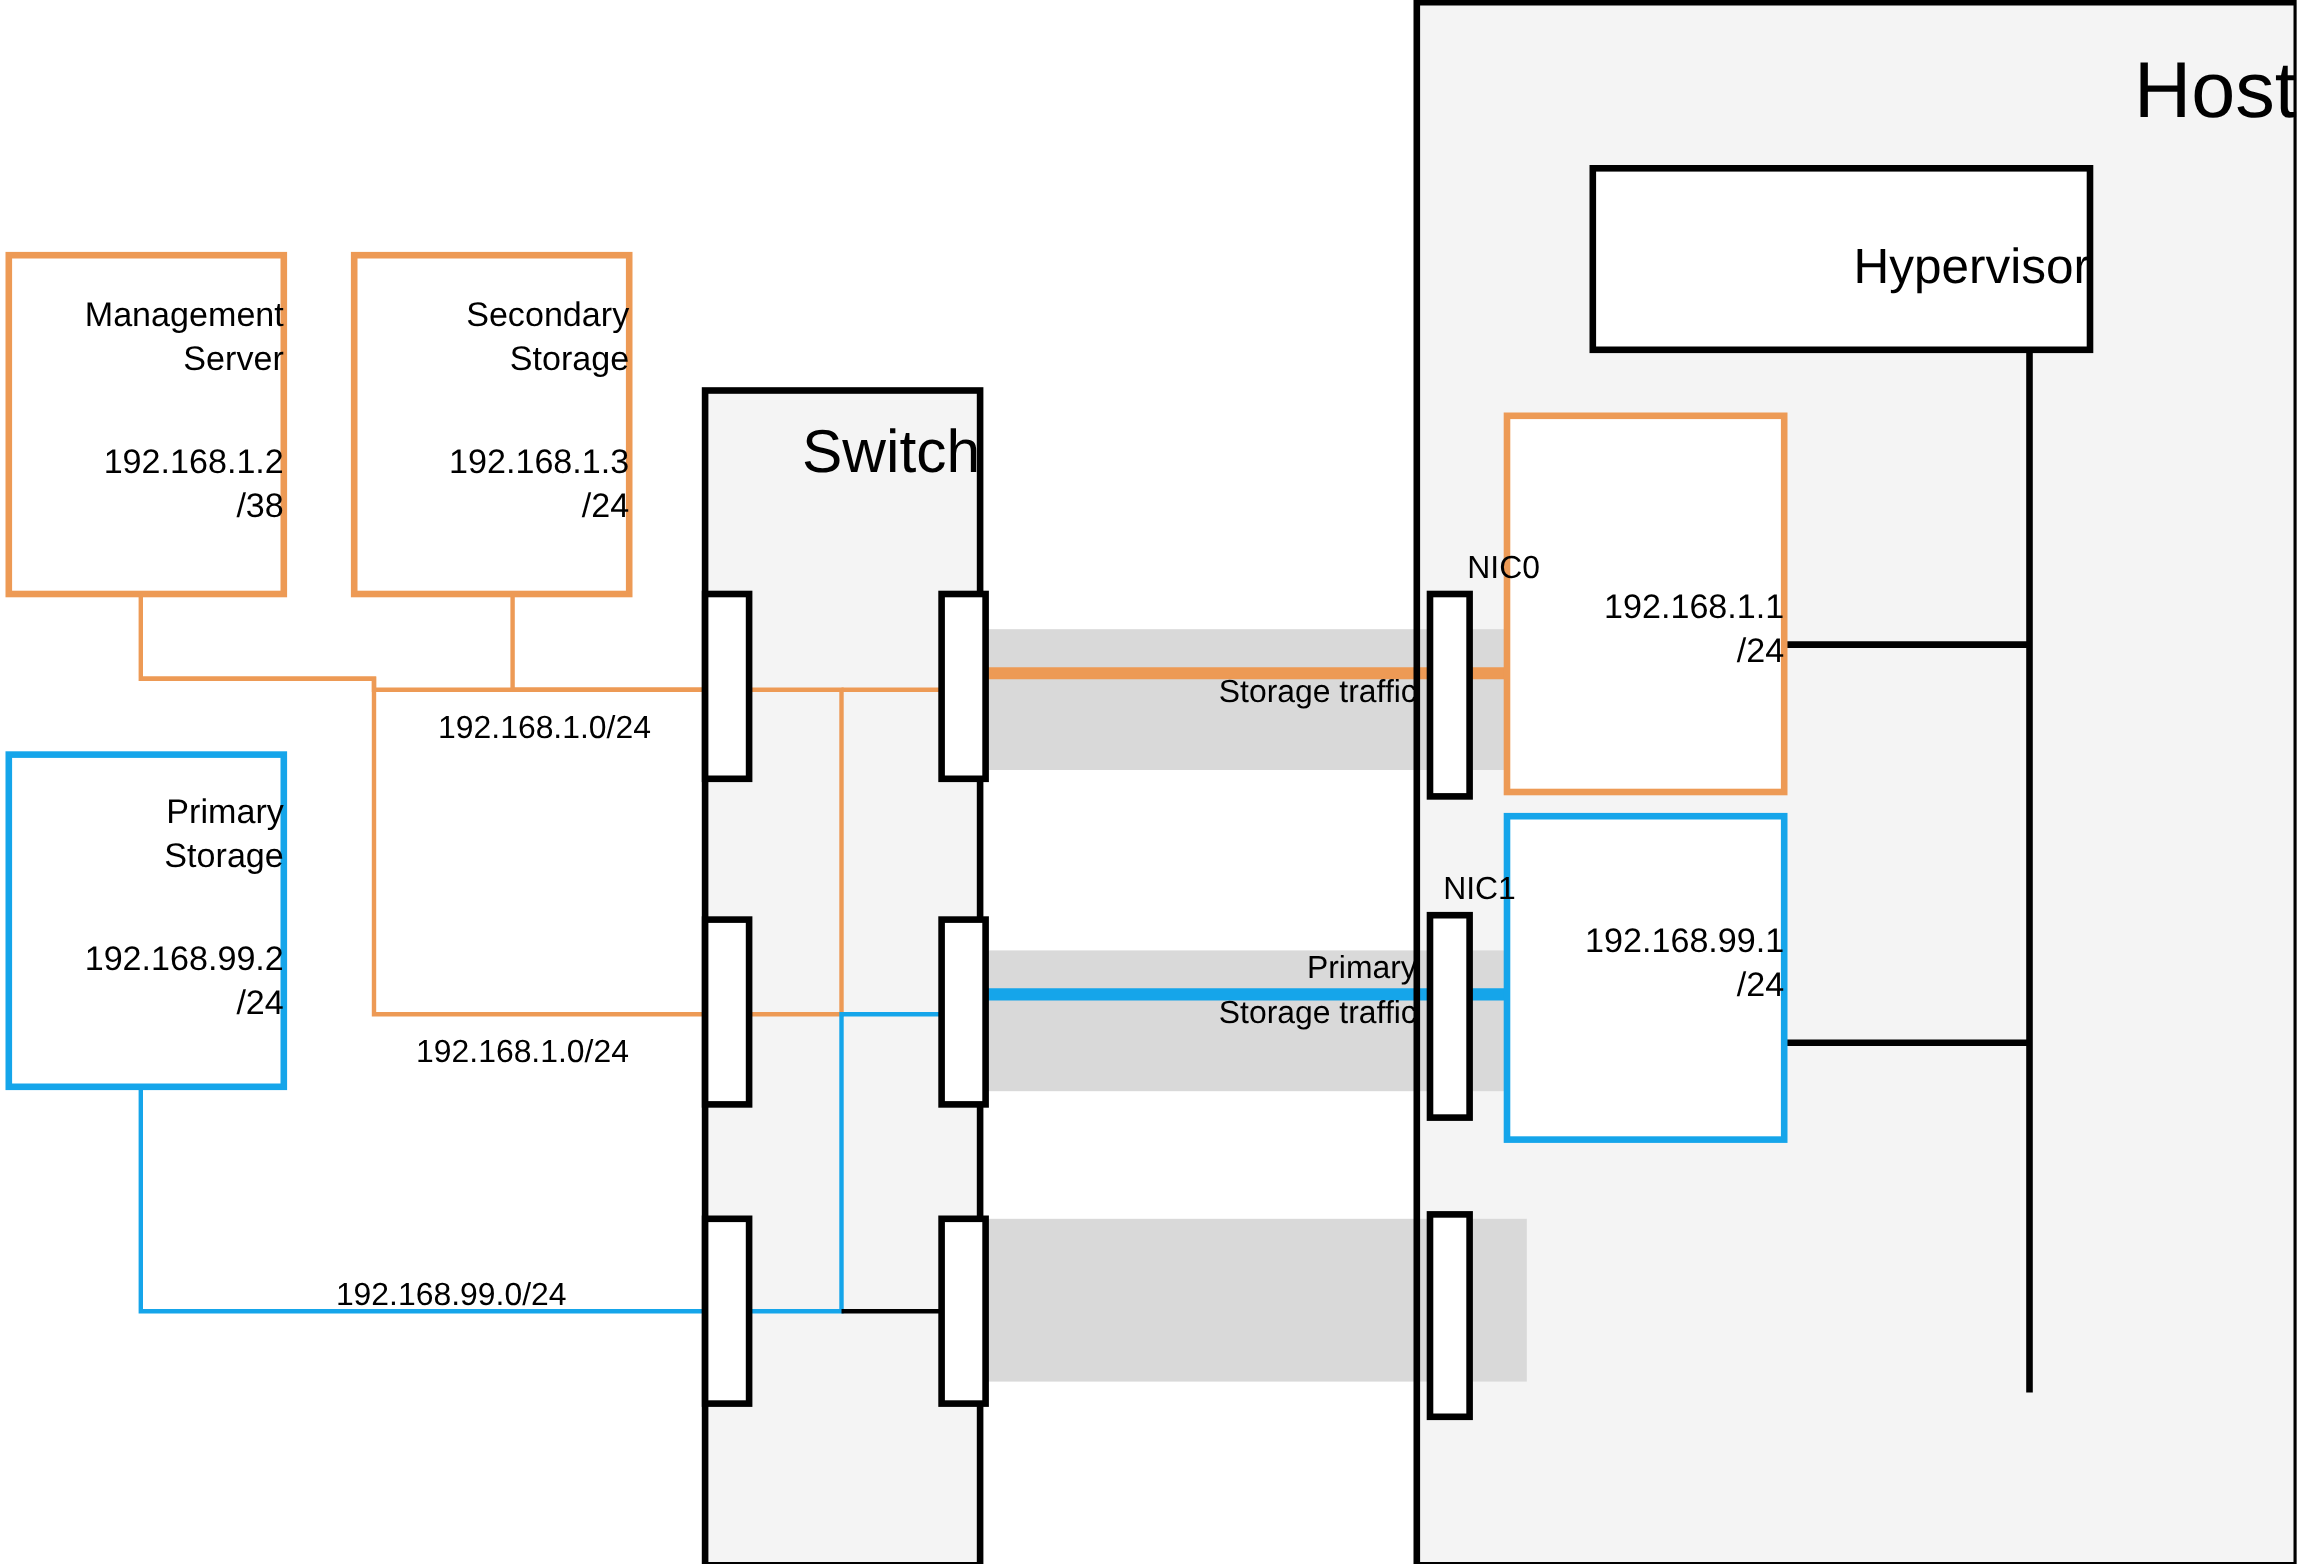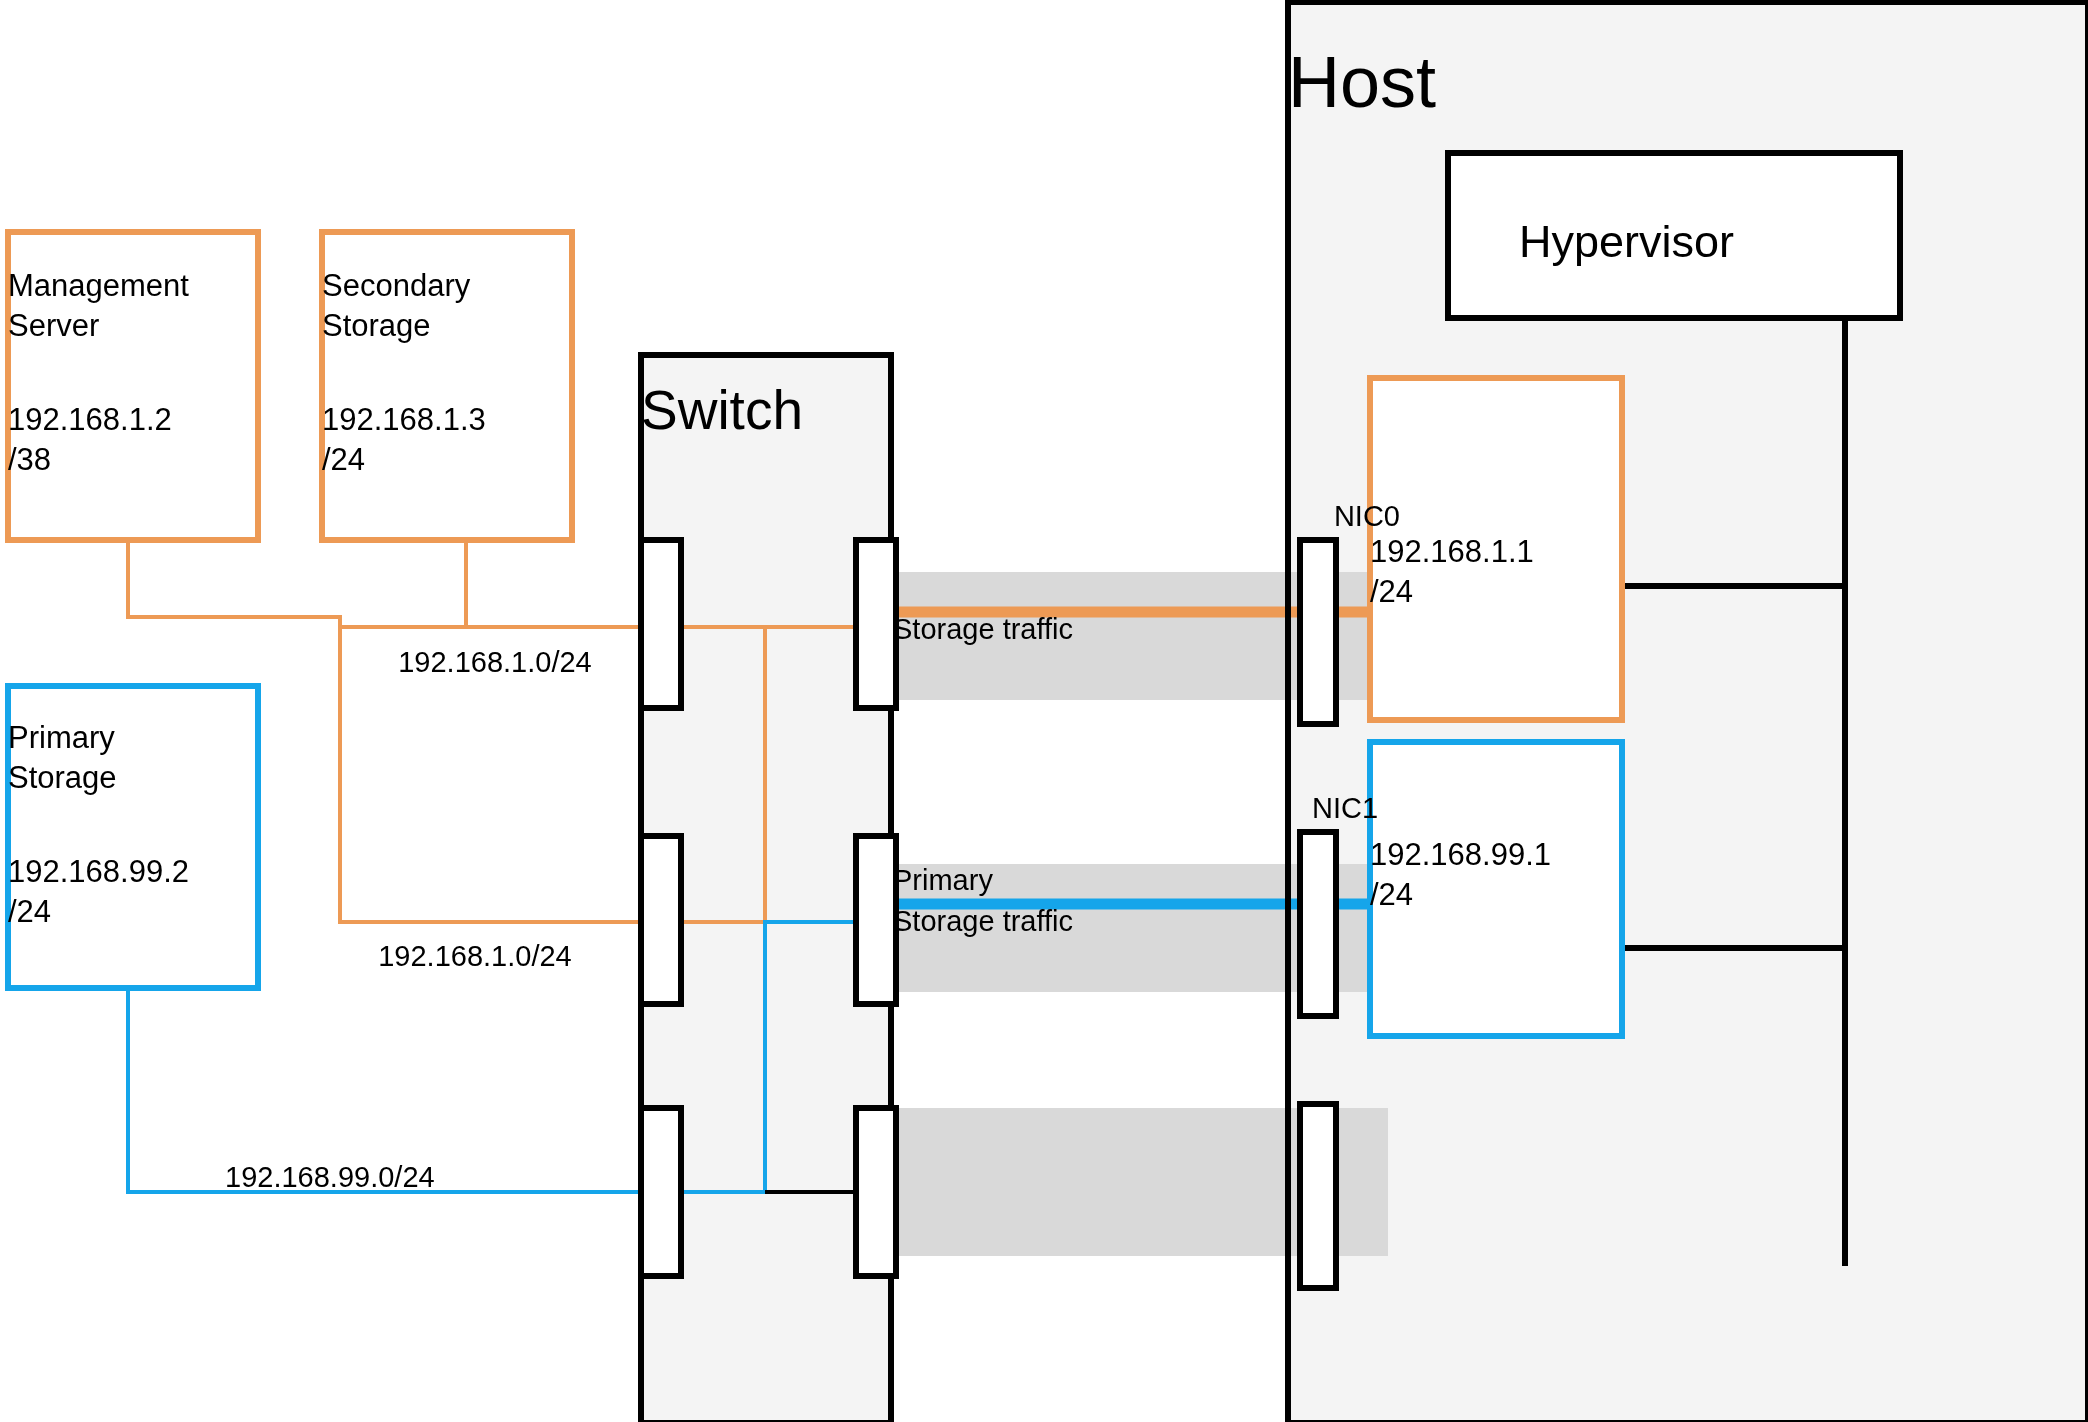--- a/index.html
+++ b/index.html
@@ -1,20 +1,20 @@
 <!DOCTYPE html>
 <html><head>
 <meta charset="utf-8">
 <style>
   html,body{margin:0;padding:0;background:#ffffff;}
   body{font-family:"Liberation Sans", sans-serif;}
   #stage{position:relative;width:2088px;height:1422px;background:#ffffff;overflow:hidden;}
   svg#diagram{position:absolute;left:0;top:0;width:2088px;height:1422px;}
   .lbl{position:absolute;font-family:"Liberation Sans", sans-serif;color:#000000;
-       text-align:left;line-height:1.28;white-space:pre-line;}
+       text-align:right;line-height:1.28;white-space:pre-line;}
 </style>
 </head>
 <body>
 
 <div id="stage">
 
   <svg id="diagram" viewBox="0 0 2088 1422">
 
     <rect x="641" y="355" width="250" height="1068" fill="#F4F4F4"></rect>
     <rect x="1288" y="2" width="800" height="1421" fill="#F4F4F4"></rect>
@@ -108,15 +108,15 @@
   <div class="lbl" style="left:1290px;top:498px;width:110px;font-size:29px;text-align:right;">NIC0</div>
   <div class="lbl" style="left:1290px;top:790px;width:110px;font-size:29px;text-align:center;">NIC1</div>
 
   <div class="lbl" style="left:1370px;top:512px;width:252px;font-size:31px;margin-top:20px;">192.168.1.1
 /24</div>
   <div class="lbl" style="left:1370px;top:835px;width:252px;font-size:31px;">192.168.99.1
 /24</div>
 
   <div class="lbl" style="left:1288px;top:36px;width:800px;font-size:72px;">Host</div>
 
-  <div class="lbl" style="left:1519px;top:213px;width:452px;font-size:45px;">Hypervisor</div>
+  <div class="lbl" style="left:1448px;top:213px;width:452px;font-size:45px;">Hypervisor</div>
 
 </div>
 
 </body></html>

